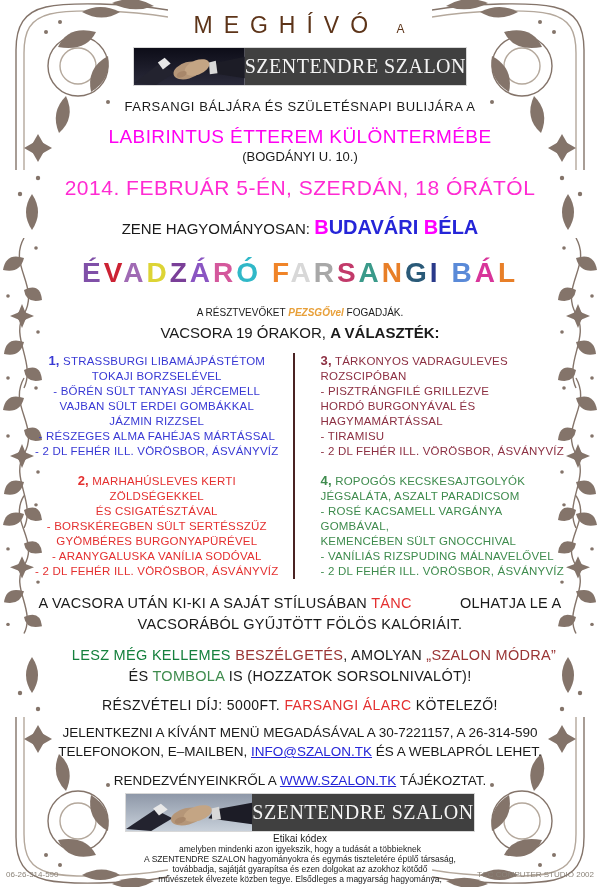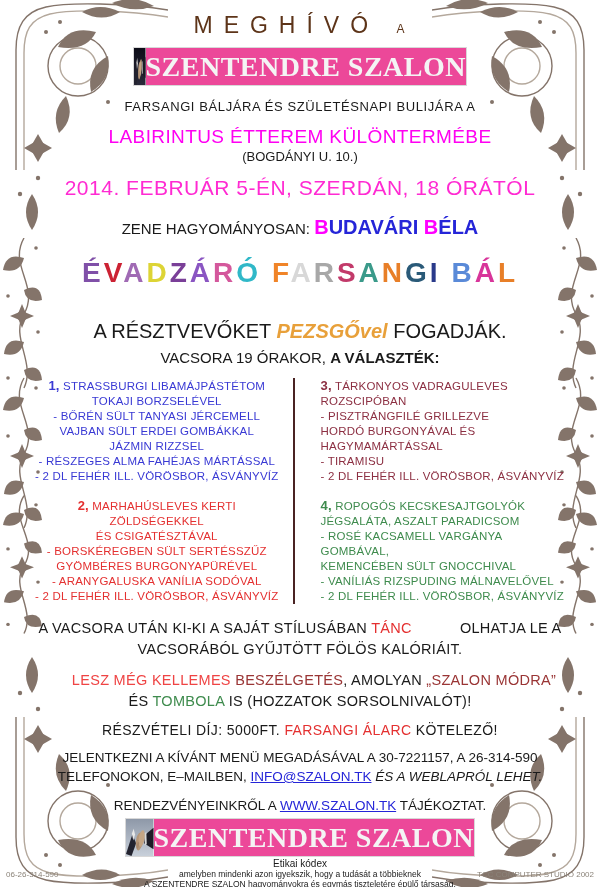--- a/index.html
+++ b/index.html
@@ -7,31 +7,31 @@
        font-family:"Liberation Sans",sans-serif;color:#1a1a1a;}
   .content{position:absolute;inset:0;z-index:2;text-align:center;padding-top:12px;}
 
   .invite-title{font-size:23px;letter-spacing:11px;color:#5d3419;font-weight:500;}
   .invite-title .suffix{font-size:12px;letter-spacing:2px;}
 
   .banner{width:332px;height:37px;margin:9px auto 0;display:flex;box-shadow:0 0 0 1px #d8d8d8;}
   .banner.bottom{width:348px;margin-top:6px;}
   .banner-photo{width:126px;height:100%;}
   .banner-photo svg{display:block;width:100%;height:100%;}
-  .banner-label{flex:1;background:#ec4899;color:#f4f4f4;font-family:"Liberation Serif",serif;
-      font-weight:bold;font-size:28px;display:flex;align-items:center;justify-content:center;
+  .banner-label{flex:1;background:#404040;color:#f4f4f4;font-family:"Liberation Serif",serif;
+      font-weight:normal;font-size:20px;display:flex;align-items:center;justify-content:center;
       letter-spacing:0.5px;white-space:nowrap;}
 
   .subtitle{margin-top:14px;font-size:13px;letter-spacing:0.6px;}
   .venue{margin-top:12px;font-size:19px;font-weight:500;color:#ff00f2;letter-spacing:0.4px;}
   .address{margin-top:1px;font-size:13px;}
   .datetime{margin-top:12px;font-size:21px;font-weight:500;color:#ff2ad2;letter-spacing:0.5px;}
   .music{margin-top:16px;font-size:15px;}
   .event-title{margin-top:18px;font-size:28px;font-weight:600;letter-spacing:3px;}
-  .reception{margin-top:31px;font-size:20px;}
+  .reception{margin-top:18px;font-size:10px;}
   .dinner{margin-top:6px;font-size:15px;}
 
   .menu{margin-top:12px;display:flex;align-items:stretch;padding:0 34px;text-align:left;}
   .menu-col{flex:1;min-width:0;}
   .menu-col.left{text-align:center;padding-right:13px;}
   .menu-col.right{text-align:left;padding-left:26px;}
   .menu-divider{width:2px;background:#4a2323;}
   .menu-item{font-size:11.5px;line-height:15px;letter-spacing:0.2px;font-weight:500;}
   .menu-item + .menu-item{margin-top:14px;}
   .menu-item b{font-size:13px;}
@@ -216,29 +216,29 @@
       </div>
     </div>
   </div>
 
   <div class="dance">
     <div><span style="color: rgb(26, 26, 26);">A VACSORA UTÁN KI-KI A SAJÁT STÍLUSÁBAN </span><span style="color: rgb(228, 48, 48);">TÁNC</span><span style="color: rgb(26, 26, 26); padding-left: 48px;">OLHATJA LE A</span></div>
     <div><span style="color: rgb(26, 26, 26);">VACSORÁBÓL GYŰJTÖTT FÖLÖS KALÓRIÁIT.</span></div>
   </div>
 
   <div class="fun">
-    <div><span style="color: #ef4444; padding-left: 28px;">LESZ MÉG KELLEMES </span><span style="color: rgb(154, 53, 53);">BESZÉLGETÉS</span><span style="color: rgb(26, 26, 26);">, AMOLYAN </span><span style="color: rgb(154, 53, 53);">„SZALON MÓDRA”</span></div>
+    <div><span style="color: #15803d; padding-left: 28px;">LESZ MÉG KELLEMES </span><span style="color: rgb(154, 53, 53);">BESZÉLGETÉS</span><span style="color: rgb(26, 26, 26);">, AMOLYAN </span><span style="color: rgb(154, 53, 53);">„SZALON MÓDRA”</span></div>
     <div><span style="color: rgb(26, 26, 26);">ÉS </span><span style="color: rgb(62, 139, 77);">TOMBOLA</span><span style="color: rgb(26, 26, 26);"> IS (HOZZATOK SORSOLNIVALÓT)!</span></div>
   </div>
 
   <div class="fee"><span style="color: rgb(26, 26, 26);">RÉSZVÉTELI DÍJ: 5000FT.  </span><span style="color: rgb(228, 48, 48);">FARSANGI ÁLARC</span><span style="color: rgb(26, 26, 26);"> KÖTELEZŐ!</span></div>
 
   <div class="register">
     <div><span style="color: rgb(26, 26, 26);">JELENTKEZNI A KÍVÁNT MENÜ MEGADÁSÁVAL A 30-7221157, A 26-314-590</span></div>
-    <div><span style="color: rgb(26, 26, 26);">TELEFONOKON, E–MAILBEN, </span><a href="#" style="color: rgb(37, 37, 216); text-decoration: underline;">INFO@SZALON.TK</a><span style="color: rgb(26, 26, 26); font-style: italic;"> ÉS A WEBLAPRÓL LEHET.</span></div>
+    <div><span style="color: rgb(26, 26, 26);">TELEFONOKON, E–MAILBEN, </span><a href="#" style="color: rgb(37, 37, 216); text-decoration: underline;">INFO@SZALON.TK</a><span style="color: rgb(26, 26, 26);"> ÉS A WEBLAPRÓL LEHET.</span></div>
   </div>
 
   <div class="info"><span style="color: rgb(26, 26, 26);">RENDEZVÉNYEINKRŐL A </span><a href="#" style="color: rgb(37, 37, 216); text-decoration: underline;">WWW.SZALON.TK</a><span style="color: rgb(26, 26, 26);"> TÁJÉKOZTAT.</span></div>
 
   <div class="banner bottom">
     <div class="banner-photo">
       <svg viewBox="0 0 130 38" preserveAspectRatio="none">
         <defs>
             <linearGradient id="bgBot" x1="0" y1="0" x2="0" y2="1">
           <stop offset="0" stop-color="#8e98a8"></stop>

